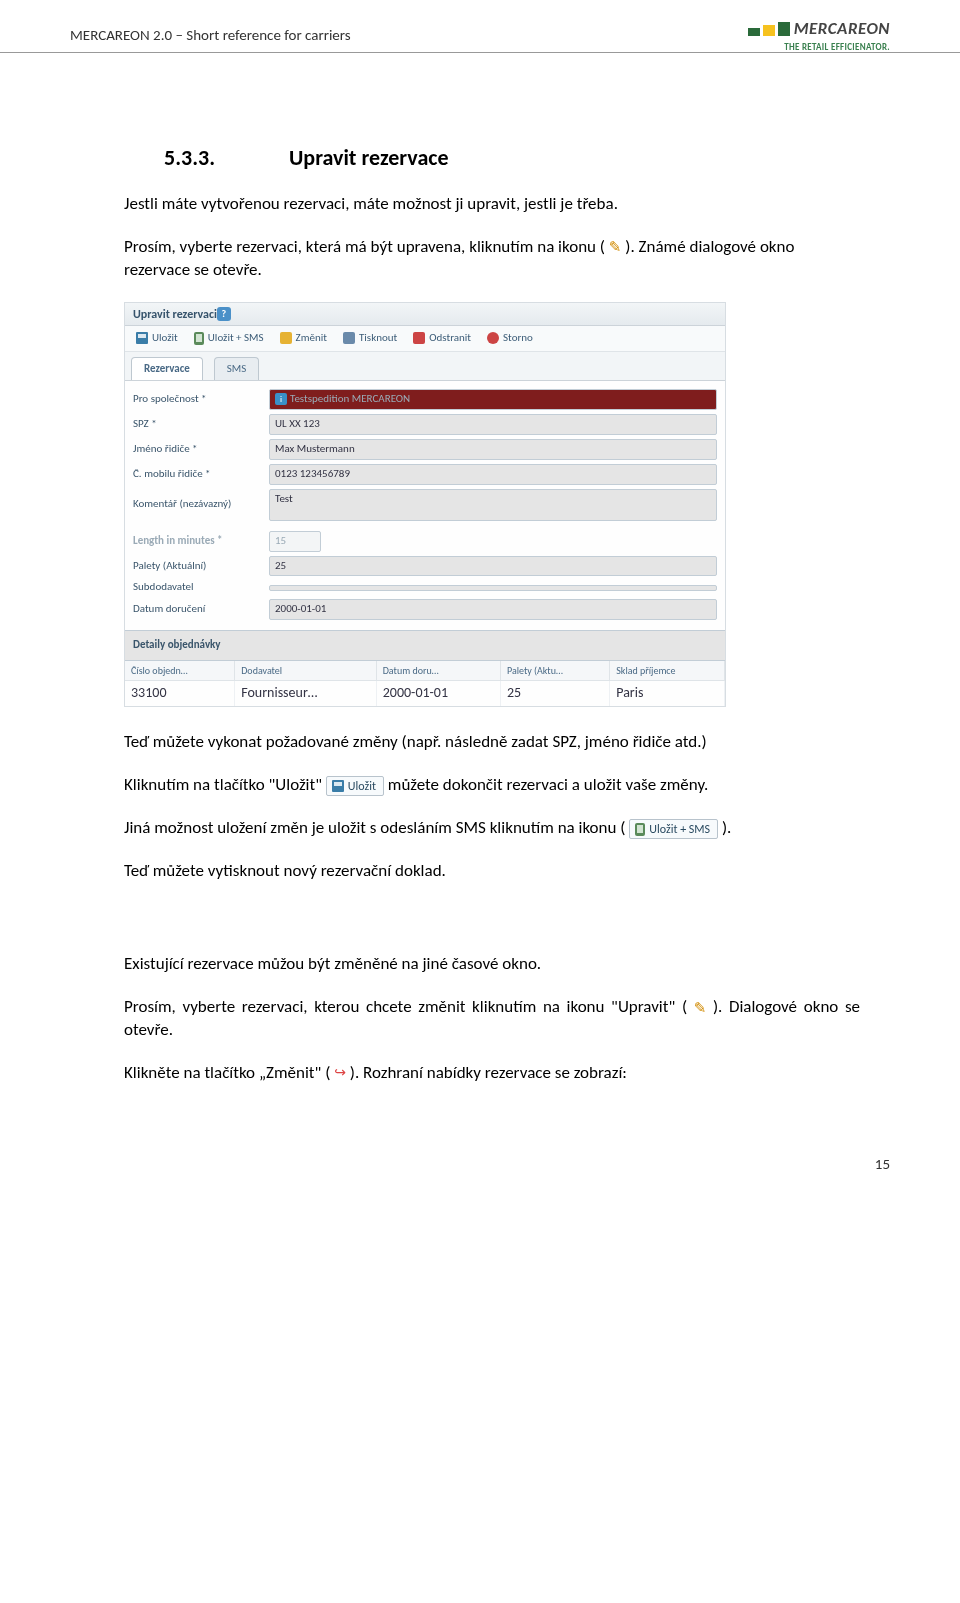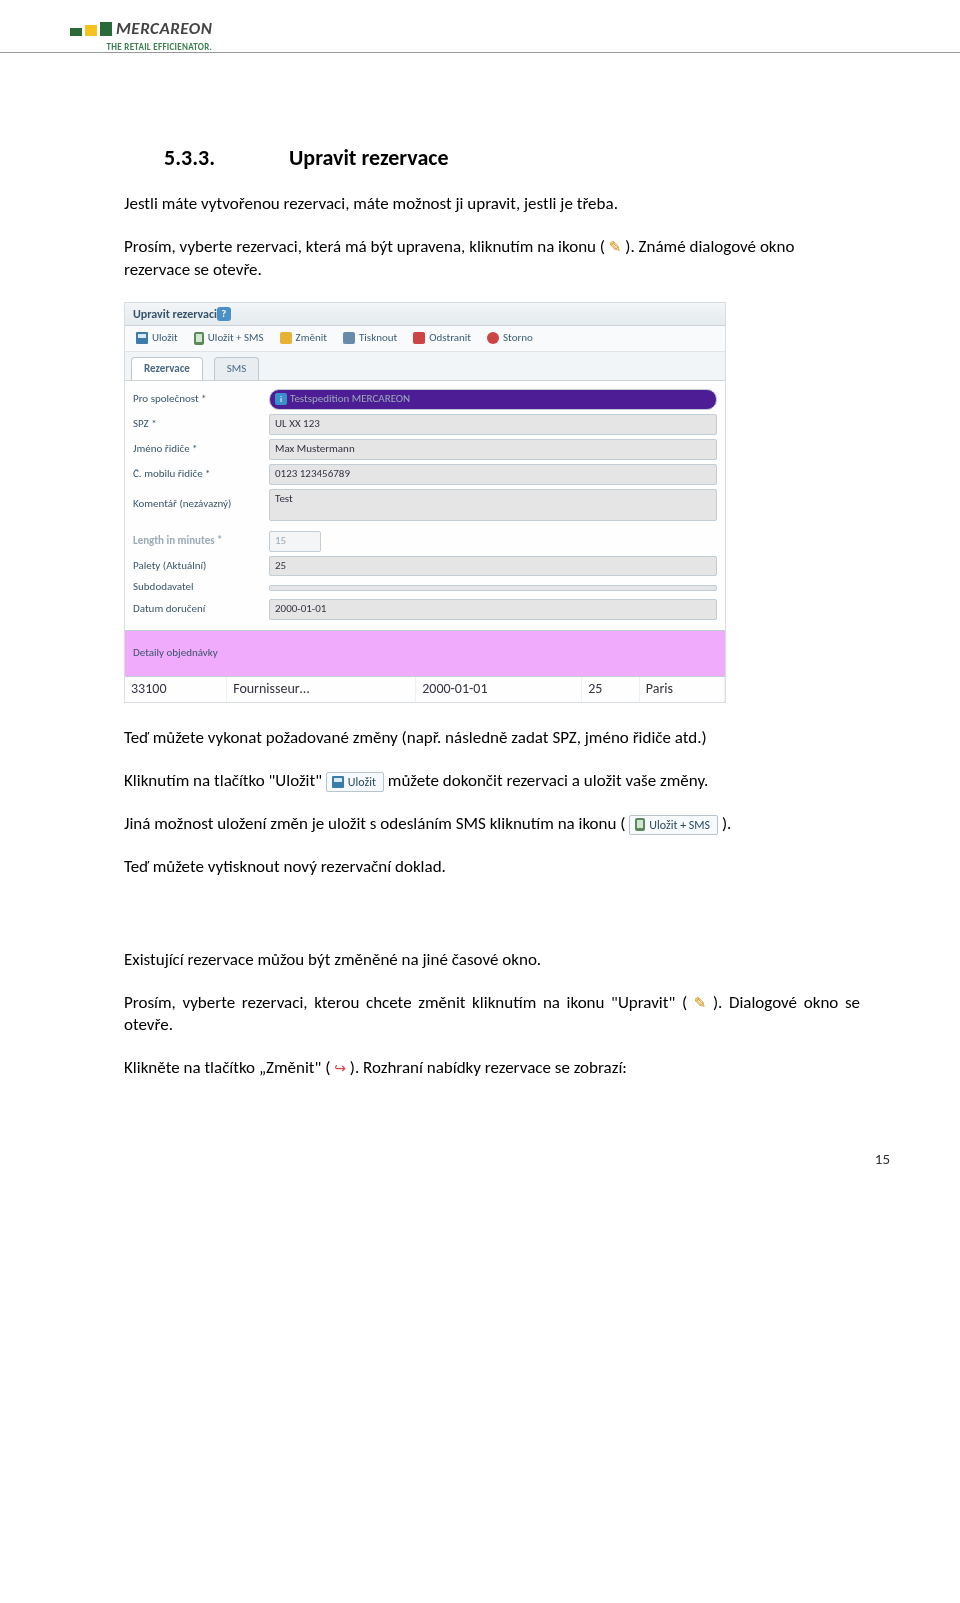--- a/index.html
+++ b/index.html
@@ -169,33 +169,33 @@
   .flbl.muted { color: #9aaab6; font-weight: bold; }
   .finput {
     flex: 1;
     border: 1px solid #c2cdd6;
     background: #e5e5e5;
     padding: 2px 5px;
     font-size: 11px;
     color: #334;
     border-radius: 2px;
   }
-  .finput.dsel { background:#4c1d95;border-radius:10px; }
+  .finput.dsel { background:#7f1d1d; }
   .finput.grey { color:#9aaab6; background:#f3f5f6; }
   .info-i {
     width:12px; height:12px; background:#3a90c8; border-radius:2px;
     color:#fff; font-size:9px; display:inline-flex; align-items:center; justify-content:center;
     margin-right:3px;
   }
   .detail-hdr {
-    background:#f0abfc;
+    background:#e5e5e5;
     border-top:1px solid #c2cdd6;
     border-bottom:1px solid #c2cdd6;
-    padding:15px 8px;
-    font-weight:normal;
+    padding:7px 8px;
+    font-weight:bold;
     font-size:11px;
     color:#3a556b;
   }
   .dtbl { width:100%; border-collapse:collapse; }
   .dtbl th {
     text-align:left; font-weight:normal; font-size:10px; color:#4a6a86;
     padding:3px 6px; border-right:1px solid #dfe4e8; background:#f5f7f9;
     border-bottom:1px solid #dfe4e8;
   }
   .dtbl td {
@@ -206,20 +206,21 @@
     text-align: right;
     padding: 10px 70px 20px 0;
     font-size: 15px;
     color: #333;
   }
 </style>
 </head>
 <body>
 
 <div class="page-header">
+  <div class="doc-title">MERCAREON 2.0 – Short reference for carriers</div>
   <div class="logo">
     <div class="logo-row1">
       <span class="logo-stripes">
         <span class="stripe s1"></span>
           <span class="stripe s2"></span>
           <span class="stripe s3"></span>
       </span>
       <span>MERCAREON</span>
     </div>
     <div class="logo-row2">THE RETAIL EFFICIENATOR.</div>
@@ -310,20 +311,27 @@
         <div class="finput"></div>
       </div>
       <div class="frow">
         <div class="flbl">Datum doručení</div>
         <div class="finput">2000-01-01</div>
       </div>
     </div>
     <div class="detail-hdr">Detaily objednávky</div>
     <table class="dtbl">
       <tbody>
+          <tr>
+        <th>Číslo objedn…</th>
+        <th>Dodavatel</th>
+        <th>Datum doru…</th>
+        <th>Palety (Aktu…</th>
+        <th>Sklad příjemce</th>
+      </tr>
       <tr>
         <td>33100</td>
         <td>Fournisseur…</td>
         <td>2000-01-01</td>
         <td>25</td>
         <td>Paris</td>
       </tr>
     </tbody>
       </table>
   </div>

